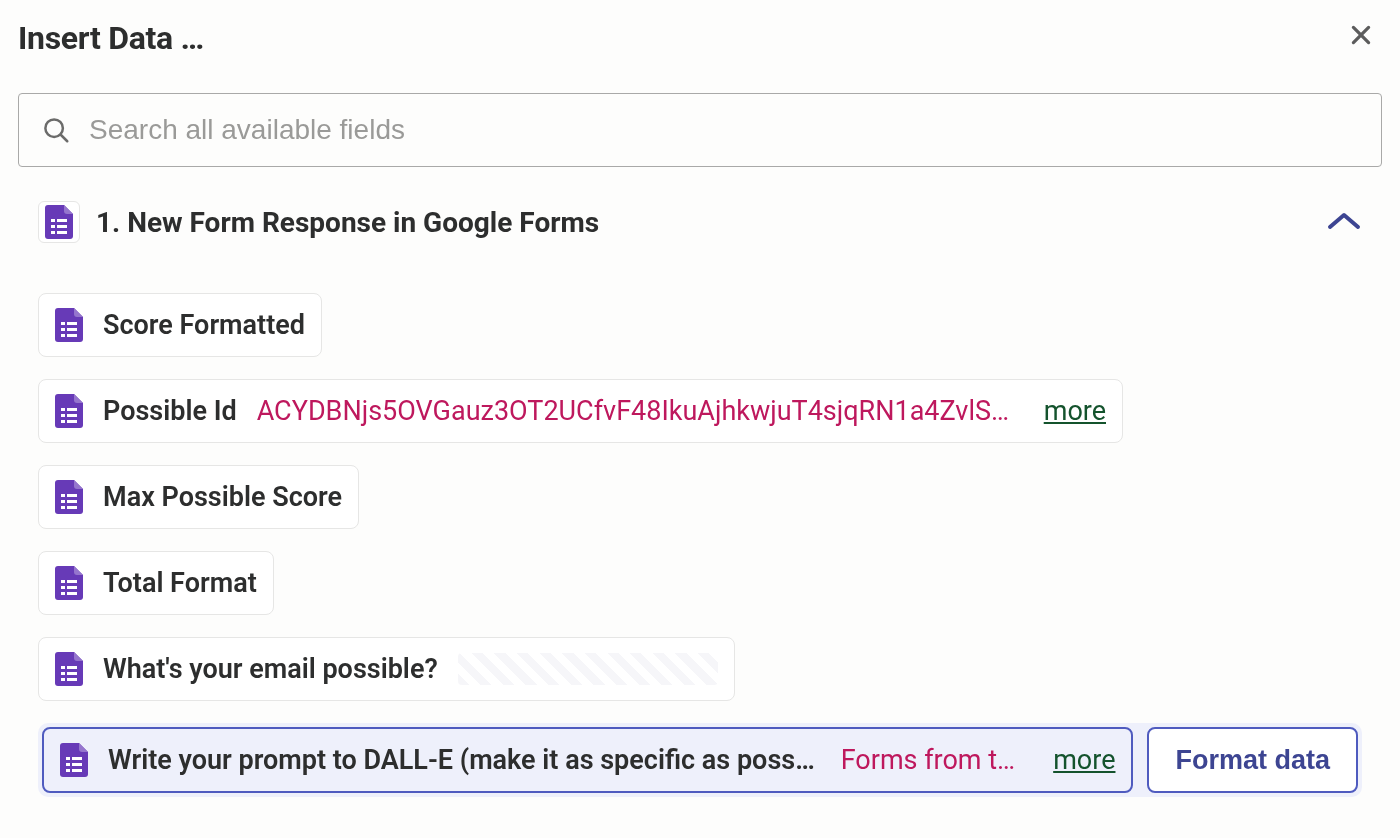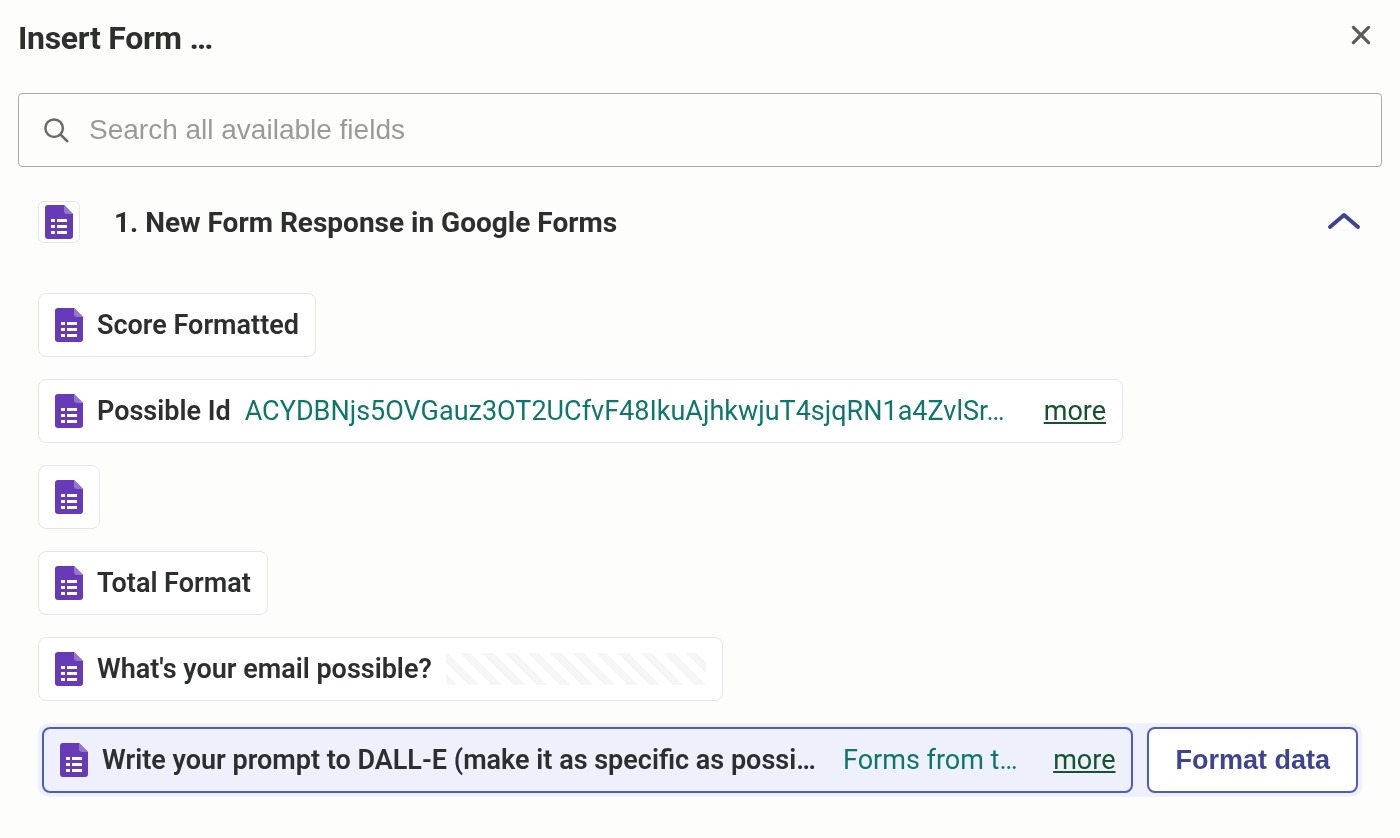--- a/index.html
+++ b/index.html
@@ -64,21 +64,21 @@
 }
 .section-header {
   display: flex;
   align-items: center;
   justify-content: space-between;
   margin-bottom: 50px;
 }
 .section-left {
   display: flex;
   align-items: center;
-  gap: 34px;
+  gap: 16px;
   justify-content: space-between;
 }
 .forms-icon {
   width: 42px;
   height: 42px;
   border-radius: 6px;
   border: 1px solid #e6e6e5;
   display: flex;
   align-items: center;
   justify-content: center;
@@ -101,21 +101,21 @@
   font-weight: 700;
 }
 .field-item {
   display: flex;
   align-items: center;
   border: 1px solid #e6e6e5;
   border-radius: 8px;
   padding: 14px 16px;
   margin-bottom: 22px;
   background: #fff;
-  gap: 14px;
+  gap: 20px;
   width: fit-content;
   max-width: 100%;
 }
 .field-item.selected {
   border: 2px solid #4f5bbf;
   background: #eef0fb;
 }
 .forms-mini {
   width: 28px;
   height: 34px;
@@ -123,21 +123,21 @@
 }
 .field-label {
   font-size: 27px;
   font-weight: 600;
   color: #2d2e2e;
   white-space: nowrap;
 }
 .field-value {
   font-size: 27px;
   font-weight: 400;
-  color: #0f766e;
+  color: #be185d;
   white-space: nowrap;
   overflow: hidden;
   text-overflow: ellipsis;
 }
 .more-link {
   font-size: 27px;
   color: #14532d;
   text-decoration: underline;
   cursor: pointer;
   margin-left: 12px;
@@ -182,21 +182,21 @@
   flex: 1;
   min-width: 0;
 }
 </style>
 </head>
 <body>
 
 <div class="modal">
 
   <div class="header-row">
-    <div class="modal-title">Insert Form …</div>
+    <div class="modal-title">Insert Data …</div>
     <div class="close-btn">
       <svg width="26" height="26" viewBox="0 0 24 24" fill="none" stroke="#5c5c5c" stroke-width="3" stroke-linecap="round">
           <line x1="5" y1="5" x2="19" y2="19"></line>
           <line x1="19" y1="5" x2="5" y2="19"></line>
         </svg>
     </div>
   </div>
 
   <div class="search-wrap">
     <svg class="search-icon-svg" viewBox="0 0 24 24" fill="none" stroke="#6b6b6a" stroke-width="2">
@@ -267,20 +267,21 @@
       <svg class="forms-mini" width="28" height="34" viewBox="0 0 28 34">
           <path d="M3 0h16l9 9v22a3 3 0 0 1-3 3H3a3 3 0 0 1-3-3V3a3 3 0 0 1 3-3z" fill="#673ab7"></path>
           <path d="M19 0l9 9h-6a3 3 0 0 1-3-3V0z" fill="#9575cd"></path>
           <rect x="6" y="14" width="4" height="3" fill="#fff"></rect>
           <rect x="12" y="14" width="10" height="3" fill="#fff"></rect>
           <rect x="6" y="20" width="4" height="3" fill="#fff"></rect>
           <rect x="12" y="20" width="10" height="3" fill="#fff"></rect>
           <rect x="6" y="26" width="4" height="3" fill="#fff"></rect>
           <rect x="12" y="26" width="10" height="3" fill="#fff"></rect>
         </svg>
+      <span class="field-label">Max Possible Score</span>
     </div>
 
     <div class="field-item">
       <svg class="forms-mini" width="28" height="34" viewBox="0 0 28 34">
           <path d="M3 0h16l9 9v22a3 3 0 0 1-3 3H3a3 3 0 0 1-3-3V3a3 3 0 0 1 3-3z" fill="#673ab7"></path>
           <path d="M19 0l9 9h-6a3 3 0 0 1-3-3V0z" fill="#9575cd"></path>
           <rect x="6" y="14" width="4" height="3" fill="#fff"></rect>
           <rect x="12" y="14" width="10" height="3" fill="#fff"></rect>
           <rect x="6" y="20" width="4" height="3" fill="#fff"></rect>
           <rect x="12" y="20" width="10" height="3" fill="#fff"></rect>

